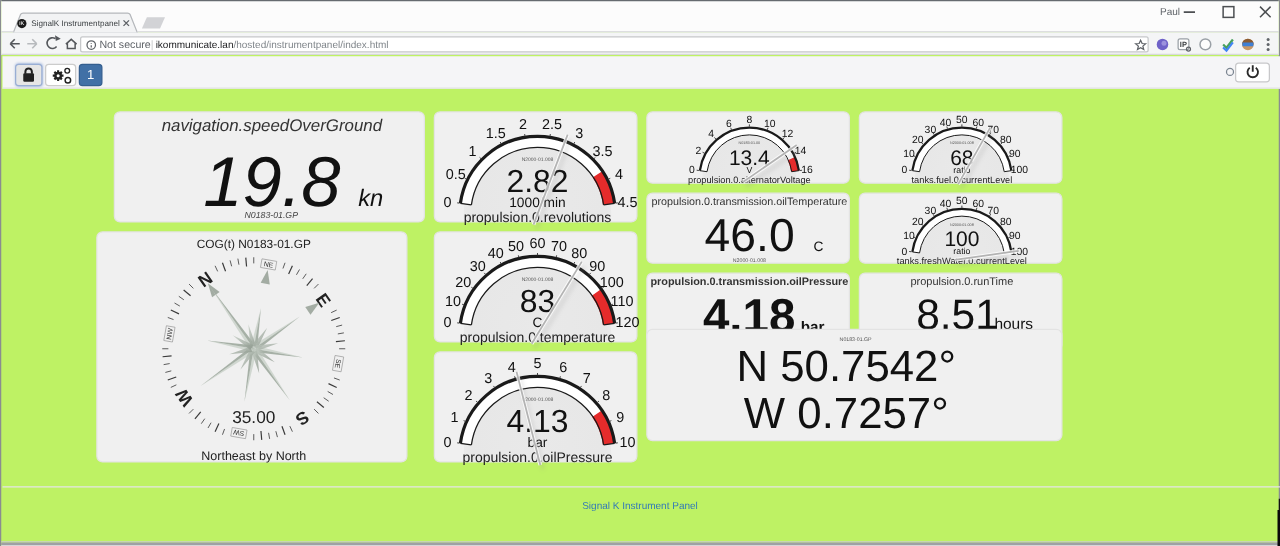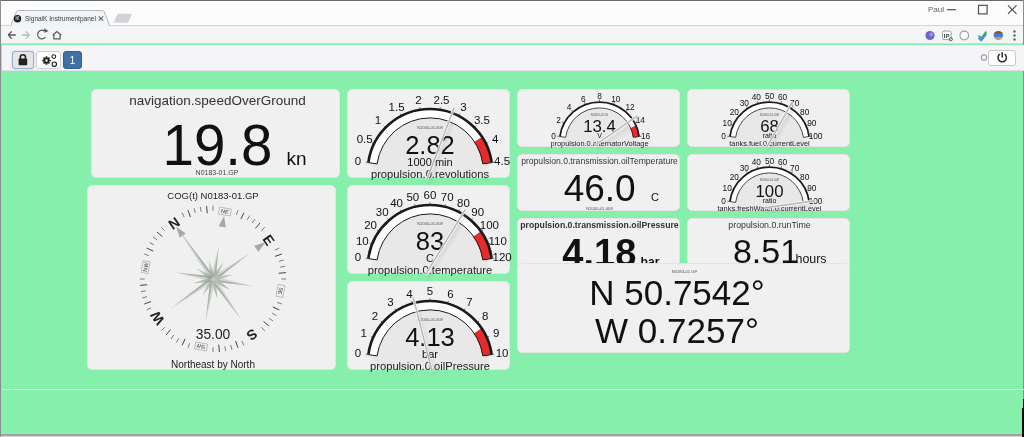--- a/index.html
+++ b/index.html
@@ -1,19 +1,19 @@
 <!DOCTYPE html>
 <html><head>
 <meta charset="utf-8">
 <style>
   * { margin:0; padding:0; box-sizing:border-box; }
   html,body { width:1024px; height:437px; overflow:hidden; }
   body { font-family:"Liberation Sans", sans-serif; background:#fff; position:relative; }
   #win { position:absolute; left:0; top:0; width:1024px; height:437px;
-         border-left:1px solid #8a8d90; border-right:1px solid #8a8d90; background:#86efac; }
+         border-left:1px solid #8a8d90; border-right:1px solid #8a8d90; background:#bef264; }
   #titlebar { position:absolute; left:0; top:0; width:1022px; height:26px; background:#fcfcfc; border-top:1px solid #666b70; }
   #toolbar { position:absolute; left:0; top:26px; width:1022px; height:18px; background:#f4f5f6; border-bottom:1px solid #d8d9da; }
   #omnibox { position:absolute; left:63px; top:28.5px; width:855px; height:13.5px; background:#fff; border:1px solid #c6c8ca; border-radius:2px; }
   #appnav { position:absolute; left:1px; top:45px; width:1022px; height:26px; background:#f5f5f7; border-bottom:1px solid #e2e2e4; }
   .abtn { position:absolute; top:5.5px; height:18px; border-radius:3px; }
   .panel { position:absolute; background:#f0f0f0; border:1px solid #e3e3e3; border-radius:5px; }
   #footerhr { position:absolute; left:1px; top:389px; width:1022px; height:1px; background:#e5e5e5; }
   #footerlink { position:absolute; left:0; top:400px; width:1022px; text-align:center; font-size:8px; color:#337ab7; }
   #winbottom { position:absolute; left:0; top:433px; width:1024px; height:4px; }
   svg text { font-family:"Liberation Sans", sans-serif; }
@@ -40,20 +40,30 @@
   <div style="position:absolute;left:0;top:25px;width:10px;height:1px;background:#d2d4d6"></div>
     <div style="position:absolute;left:109px;top:25px;width:913px;height:1px;background:#d2d4d6"></div>
   <div id="toolbar"></div>
   <svg width="64" height="18" style="position:absolute;left:0;top:26px">
     <path d="M7.2 9 L14.8 9 M7.2 9 L10.8 5.4 M7.2 9 L10.8 12.6" stroke="#55585c" stroke-width="1.3" fill="none"></path>
     <path d="M20.8 9 L28.4 9 M28.4 9 L24.8 5.4 M28.4 9 L24.8 12.6" stroke="#b7babd" stroke-width="1.3" fill="none"></path>
     <path d="M43.3 4.9 A 4.3 4.3 0 1 0 44.3 11.2" stroke="#55585c" stroke-width="1.3" fill="none"></path>
     <path d="M43 2.2 L43.6 6.8 L47.6 5 Z" fill="#55585c"></path>
     <path d="M51.7 9.3 L56 5.5 L60.3 9.3 M52.9 8.5 L52.9 12.8 L59.1 12.8 L59.1 8.5" stroke="#55585c" stroke-width="1.2" fill="none"></path>
   </svg>
+  <div id="omnibox">
+    <svg width="860" height="12" style="position:absolute;left:0;top:0">
+      <circle cx="8" cy="6" r="3.4" fill="none" stroke="#5f6368" stroke-width="1"></circle>
+      <path d="M8 4.4 L8 5 M8 6.2 L8 7.9" stroke="#5f6368" stroke-width="1"></path>
+      <text x="14.5" y="8.8" font-size="8.5" fill="#5f6368">Not secure</text>
+      <text x="55.5" y="8.8" font-size="8.5" fill="#c8cacc">|</text>
+      <text x="59.5" y="8.8" font-size="8" fill="#202124">ikommunicate.lan<tspan fill="#80868b">/hosted/instrumentpanel/index.html</tspan></text>
+      <path d="M847.5 2.2 L848.7 4.8 L851.5 5 L849.3 6.9 L850 9.6 L847.5 8.2 L845 9.6 L845.7 6.9 L843.5 5 L846.3 4.8 Z" fill="none" stroke="#5f6368" stroke-width="1"></path>
+    </svg>
+  </div>
   <svg width="104" height="18" style="position:absolute;left:920px;top:26px">
     <circle cx="9" cy="9.5" r="4.6" fill="#6f62c8"></circle>
     <circle cx="10.2" cy="8.6" r="2" fill="#9c92dd"></circle>
     <rect x="21.5" y="5" width="8.6" height="8.6" rx="1.5" fill="#fdfdfd" stroke="#9aa0a6" stroke-width="1"></rect>
     <text x="25.7" y="11.6" font-size="6" font-weight="bold" fill="#3c4043" text-anchor="middle">IP</text>
     <circle cx="29.8" cy="13.2" r="1.6" fill="none" stroke="#5f6368" stroke-width="1"></circle>
     <circle cx="43.3" cy="9.5" r="4.3" fill="#fdfdfd" stroke="#9aa0a6" stroke-width="1.2"></circle>
     <path d="M57.5 9.6 L60.2 12.2 L65.3 5.6" stroke="#48a15c" stroke-width="1.8" fill="none"></path>
     <path d="M57.5 11.9 L60.2 14.5 L65.3 7.9" stroke="#4285f4" stroke-width="1.8" fill="none"></path>
     <circle cx="77.3" cy="9.5" r="4.6" fill="#c89664"></circle>
@@ -90,21 +100,21 @@
     </svg>
     <div style="position:absolute;left:986px;top:5px;width:28px;height:15.5px;background:#fff;border:1px solid #c8c8ca;border-radius:3px;">
       <svg width="26" height="14">
         <path d="M10.8 3.2 A 4.2 4.2 0 1 0 15.6 3.2" fill="none" stroke="#2a2a2a" stroke-width="1.5"></path>
         <path d="M13.2 1.2 L13.2 6.4" stroke="#2a2a2a" stroke-width="1.5"></path>
       </svg>
     </div>
   </div>
 
   <div id="panels">
-      <div class="panel" style="left: 90px; top: 88.5px; width: 249px; height: 89px;">
+      <div class="panel" style="left: 90px; top: 88.5px; width: 249px; height: 89px; font-style: italic;">
         <svg width="247" height="87" style="position:absolute;left:0;top:0;overflow:visible">
           <text x="125.5" y="14.9" font-size="13.5" fill="#333" text-anchor="middle">navigation.speedOverGround</text>
           <text x="125.5" y="74.9" font-size="56.5" fill="#111" text-anchor="middle">19.8</text>
           <text x="194.6" y="74.9" font-size="19" fill="#111" text-anchor="start">kn</text>
           <text x="125" y="84.6" font-size="7" fill="#444" text-anchor="middle">N0183-01.GP</text>
         </svg>
       </div>
       <div class="panel" style="left: 515.5px; top: 153.5px; width: 163px; height: 57px; text-align: center;">
         <svg width="161" height="55" style="position:absolute;left:0;top:0;overflow:visible">
           <text x="81.5" y="9.2" font-size="8.6" fill="#333" text-anchor="middle">propulsion.0.transmission.oilTemperature</text>
@@ -443,21 +453,21 @@
           <text x="127.54746519648302" y="48.61645080535696" font-size="8.3" fill="#111" text-anchor="middle">100</text>
           <text x="81.5" y="25.6" font-size="3" fill="#555" text-anchor="middle">N2000-01.008</text>
           <text x="81.5" y="41.8" font-size="16.8" fill="#111" text-anchor="middle">100</text>
           <text x="81.5" y="48.1" font-size="7" fill="#111" text-anchor="middle">ratio</text>
           <text x="81.5" y="56.2" font-size="7.4" fill="#222" text-anchor="middle">tanks.freshWater.0.currentLevel</text>
           <path d="M77.75839158755058 56.5350386057604L129.25233116211223 49.29803735583699" stroke="#8a8a8a" stroke-width="3" opacity="0.2" filter="url(#g5b)"></path>
           <path d="M75.55839158755057 52.9350386057604L127.05233116211224 45.69803735583699" stroke="#ffffff" stroke-width="3" opacity="0.8"></path>
           <path d="M75.55839158755057 52.9350386057604L127.05233116211224 45.69803735583699" stroke="#b0b0b0" stroke-width="1.4" opacity="0.95"></path>
         </svg>
       </div>
-      <div class="panel" style="left: 86px; top: 184.5px; width: 249px; height: 185px; padding-left: 16px;">
+      <div class="panel" style="left: 76px; top: 184.5px; width: 249px; height: 185px; padding-left: 16px;">
         <svg width="247" height="183" style="position:absolute;left:0;top:0;overflow:visible">
           <defs>
             <linearGradient id="roseg" x1="0%" y1="0%" x2="100%" y2="100%">
               <stop offset="0%" stop-color="#c3ccc3"></stop>
               <stop offset="100%" stop-color="#8c978c"></stop>
             </linearGradient>
           </defs>
           <text x="125" y="12.5" font-size="9.5" fill="#222" text-anchor="middle">COG(t) N0183-01.GP</text>
           <path d="M96.13517272311023 31.099178145396806L94.06434324058081 26.658269988917212" stroke="#3a3a3a" stroke-width="0.65"></path>
           <path d="M102.42667054050587 30.980287028130043L99.96412550856105 24.214500158471495" stroke="#3a3a3a" stroke-width="0.95"></path>
@@ -554,20 +564,21 @@
           <polygon points="125.90211739851281,95.86115085224468 114.25400783306353,109.86782891625772 122.02566541587856,93.39157857666015" fill="url(#roseg)" opacity="0.8"></polygon>
           <polygon points="123.6147541602949,95.66103249953467 105.47407985760134,97.32879227876207 122.6199399791263,91.17371571297384" fill="url(#roseg)" opacity="0.8"></polygon>
           <polygon points="122.13884914775532,93.90211739851281 108.13217108374228,82.25400783306353 124.60842142333985,90.02566541587856" fill="url(#roseg)" opacity="0.8"></polygon>
           <text x="125" y="152.5" font-size="13.8" fill="#222" text-anchor="middle">35.00</text>
           <text x="125" y="182.3" font-size="10" fill="#222" text-anchor="middle">Northeast by North</text>
         </svg>
       </div>
     </div>
 
   <div id="footerhr"></div>
+  <div id="footerlink">Signal K Instrument Panel</div>
   <div style="position:absolute;left:1021px;top:408px;width:3px;height:29px;background:#0a0a0a;z-index:50;"></div>
   <div style="position:absolute;left:1022px;top:399px;width:2px;height:10px;background:#111;z-index:50;"></div>
   <div id="winbottom">
     <div style="height:1px;background:#cbccce"></div>
     <div style="height:2px;background:#9fa1a4"></div>
     <div style="height:1px;background:#d6d7d9"></div>
   </div>
 </div>
 
 </body></html>

